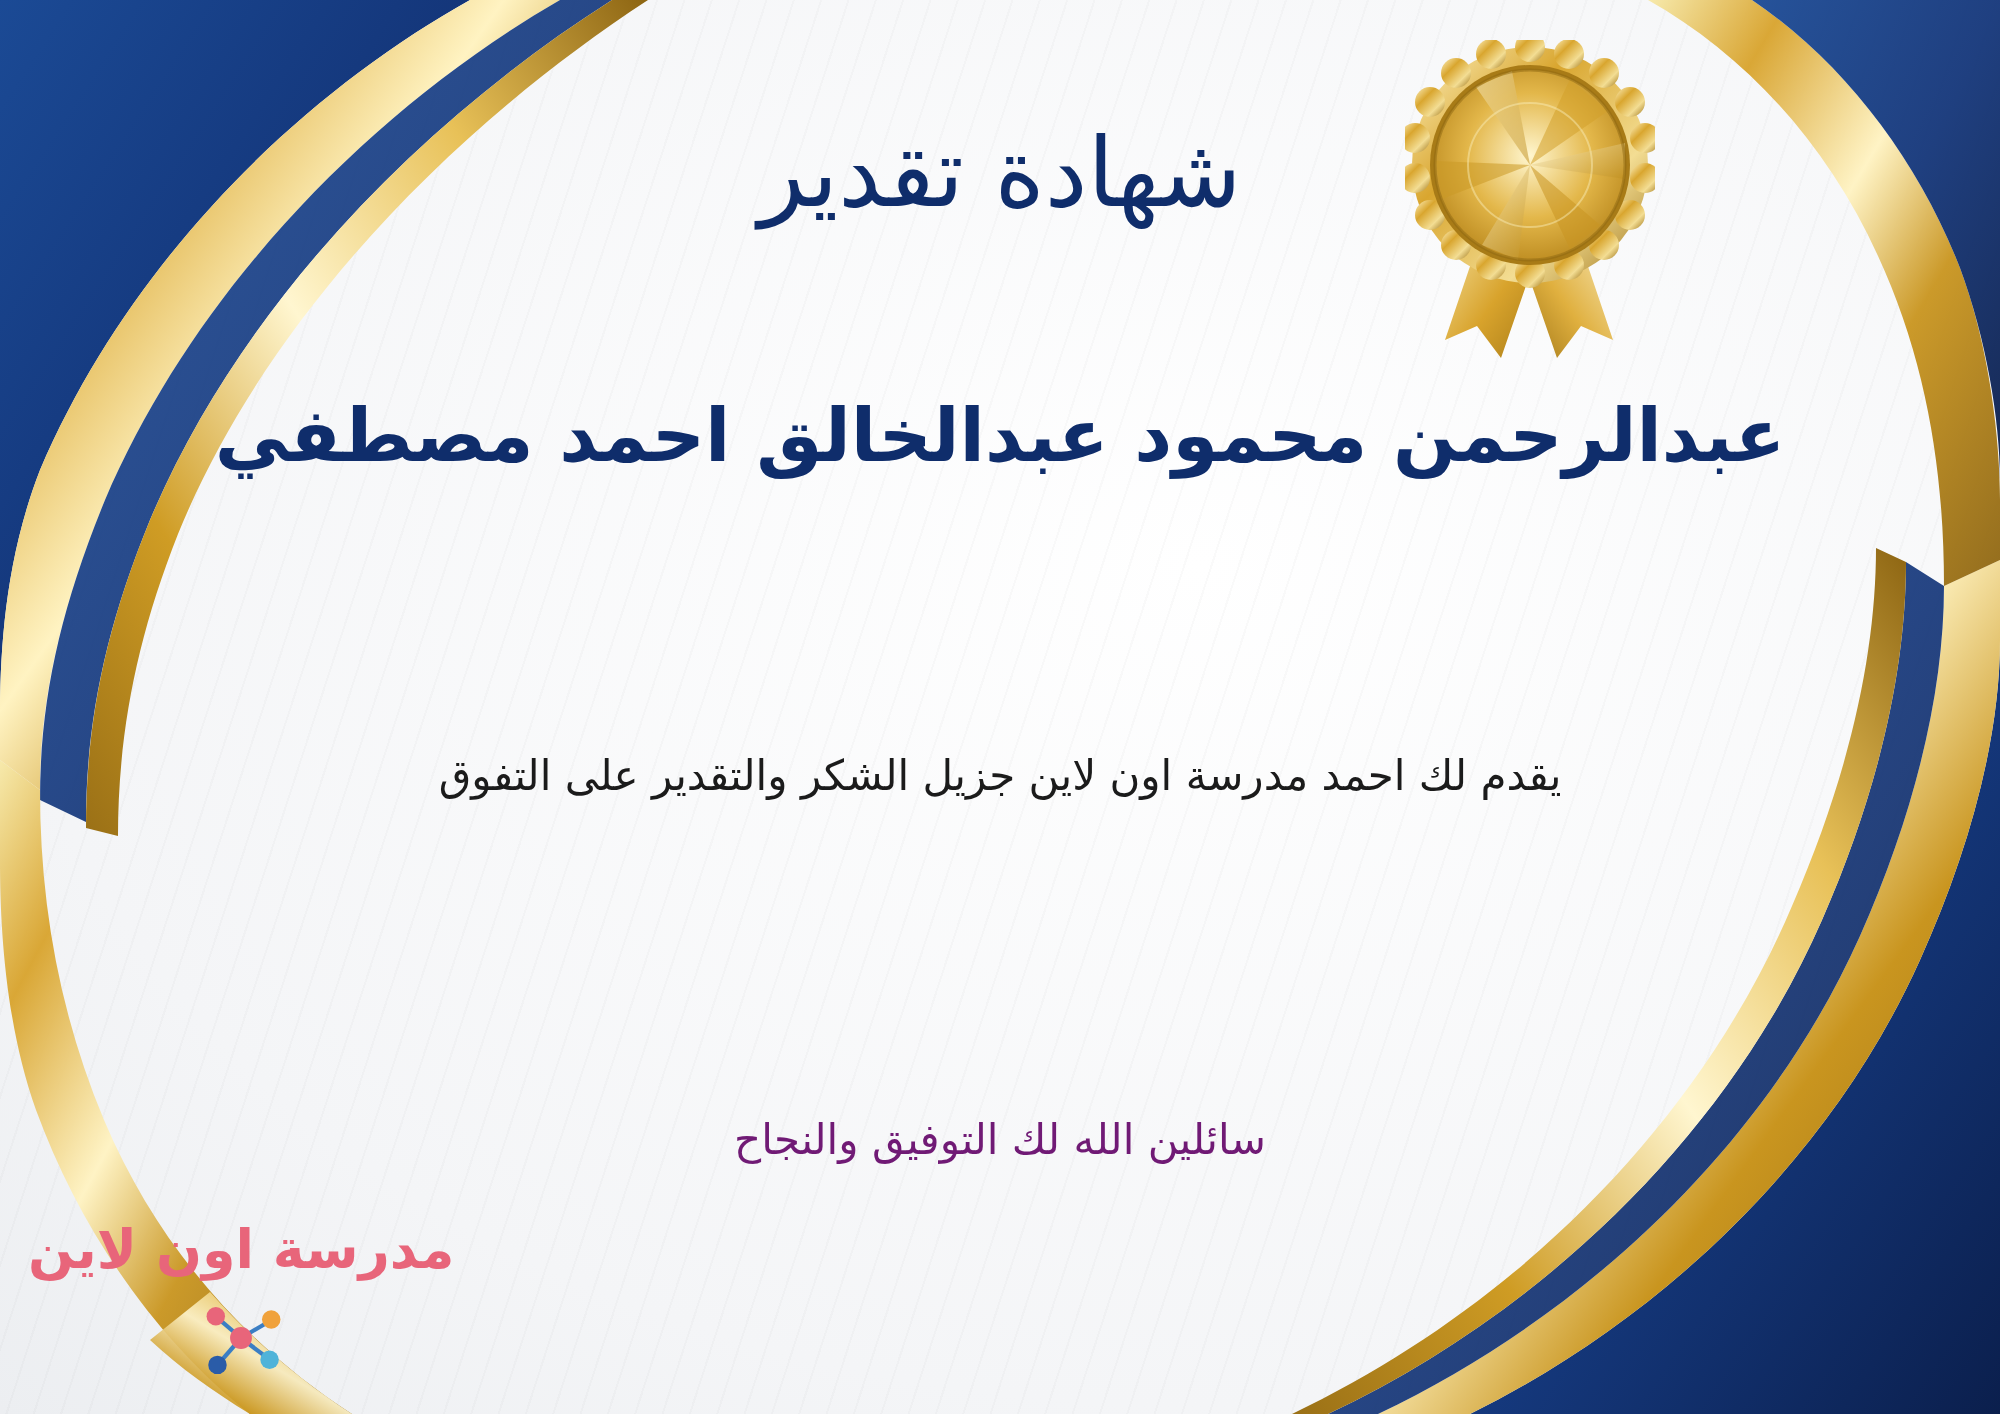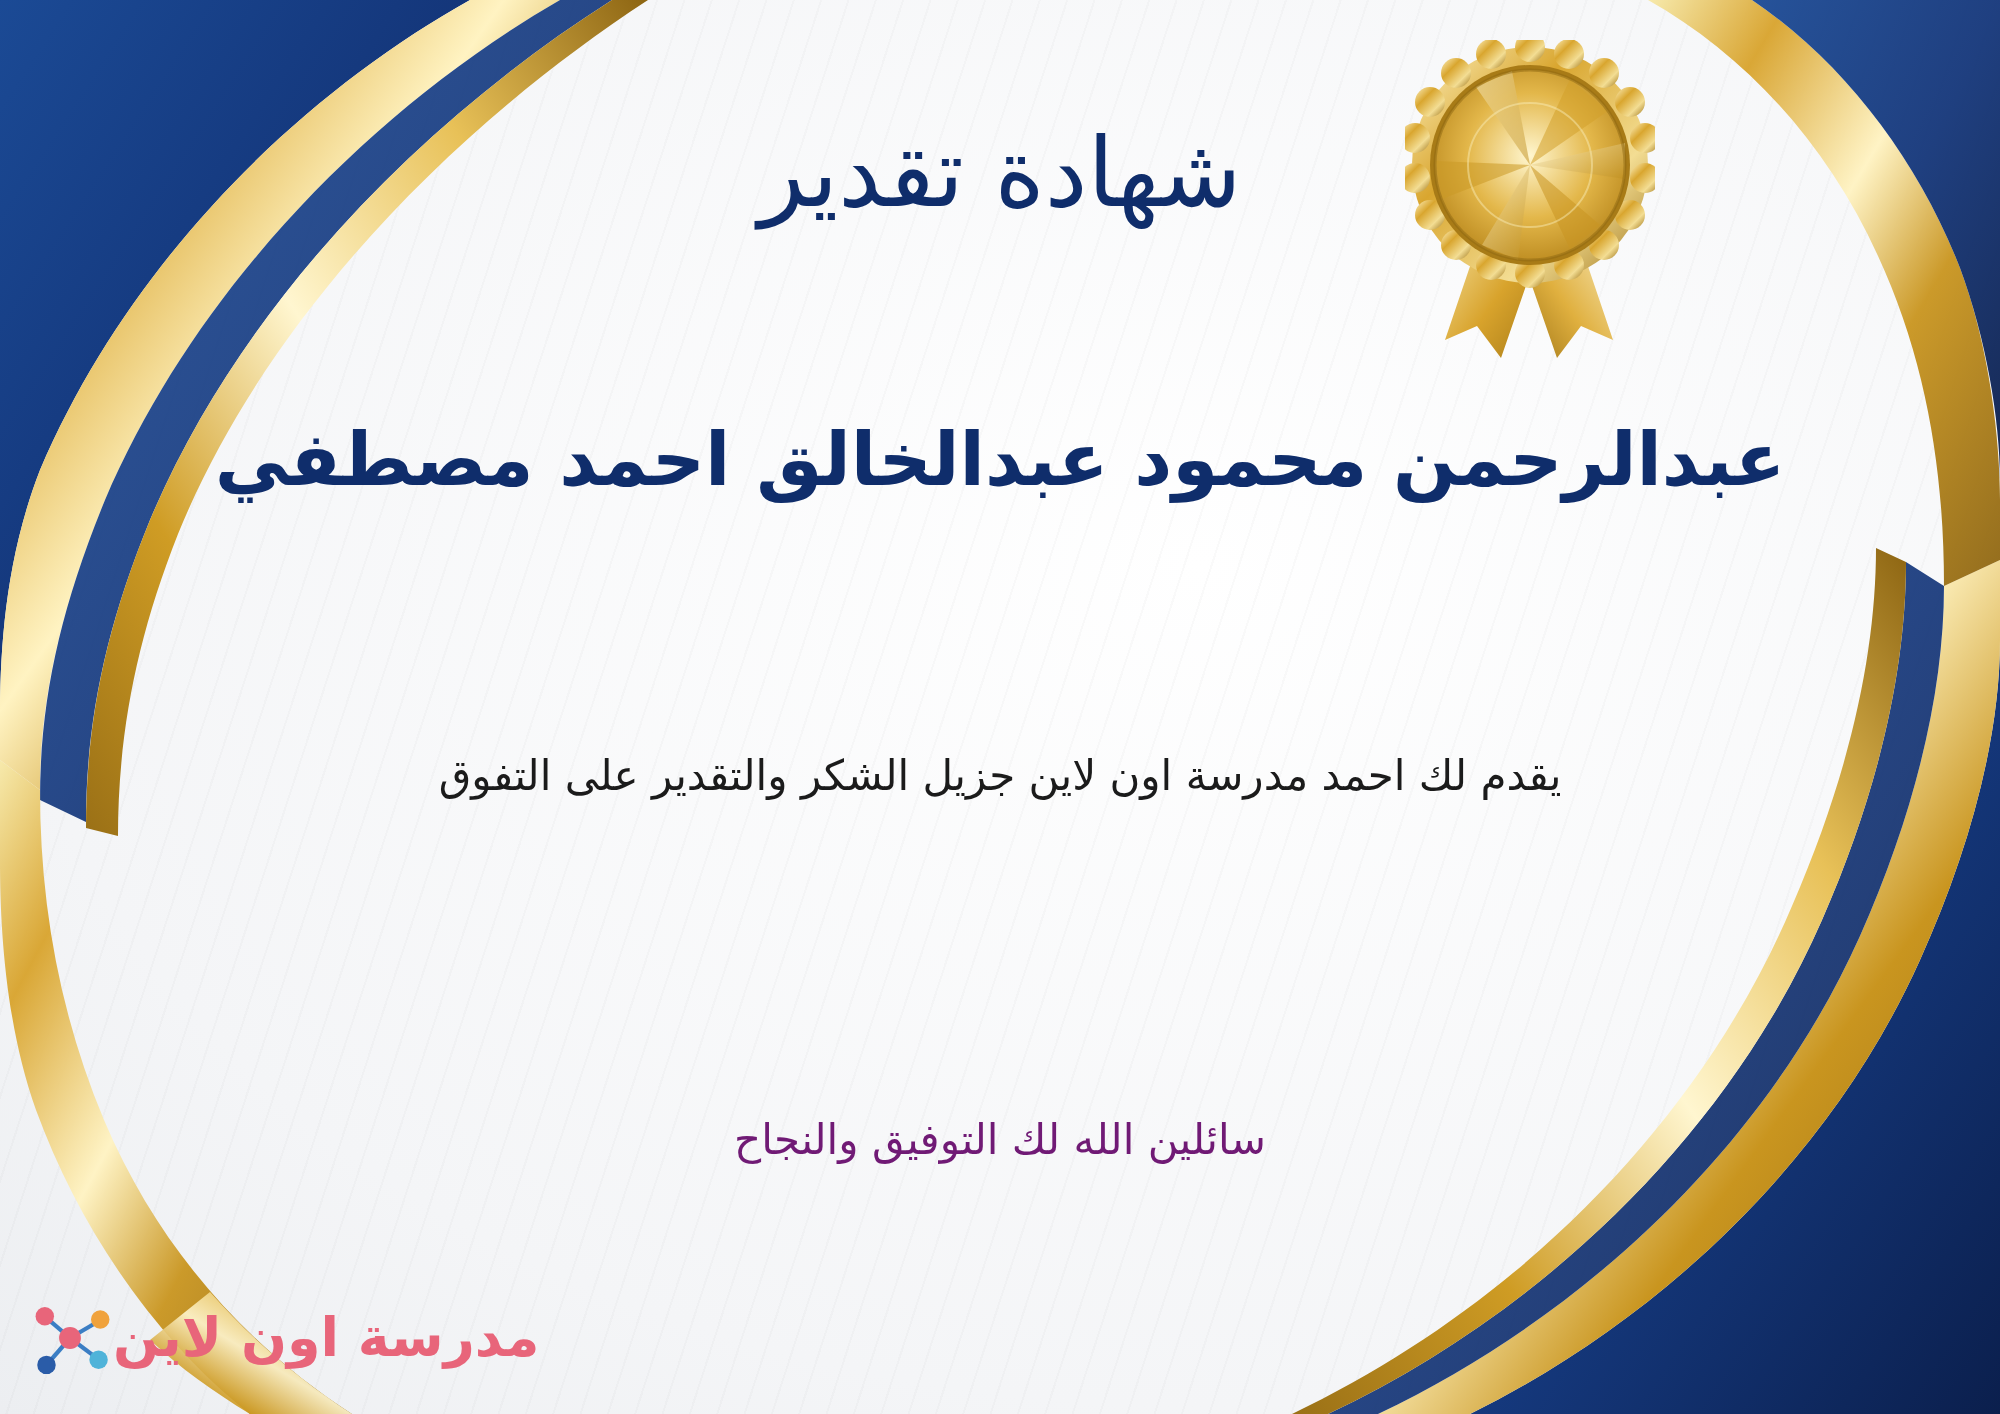--- a/index.html
+++ b/index.html
@@ -71,21 +71,21 @@
     right: 0;
     font-size: 96px;
     font-weight: 400;
     color: #0f2d6b;
     letter-spacing: 1px;
     line-height: 1.15;
   }
 
   .recipient-name {
     position: absolute;
-    top: 415px;
+    top: 391px;
     left: 0;
     right: 0;
     font-size: 74px;
     font-weight: 700;
     color: #0f2d6b;
     white-space: nowrap;
     line-height: 1.2;
   }
 
   .body-block {
@@ -126,21 +126,22 @@
     left: 28px;
     bottom: 34px;
     display: flex;
     flex-direction: column;
     align-items: flex-start;
     direction: rtl;
   }
   .logo-row {
     display: flex;
     align-items: center;
-    gap: 1px;
+    gap: 19px;
+    flex-direction: column;
   }
   .logo-arabic {
     font-size: 54px;
     font-weight: 700;
     color: #e8657a;
     line-height: 1;
     letter-spacing: -1px;
   }
   .logo-url {
     font-size: 44px;

